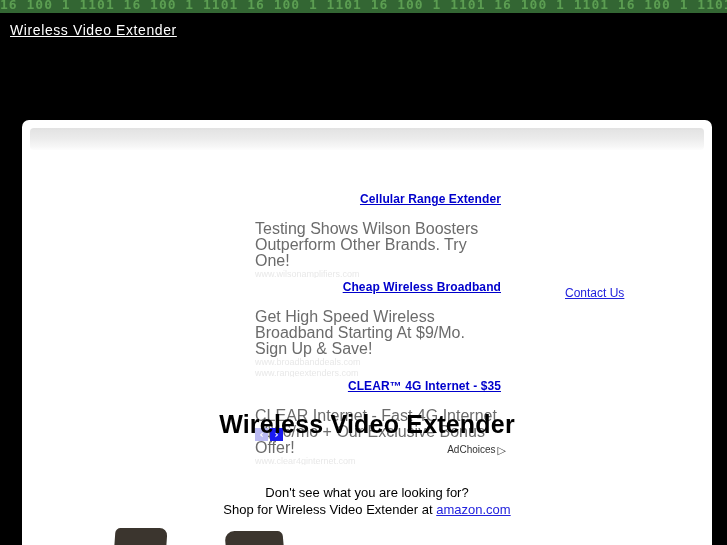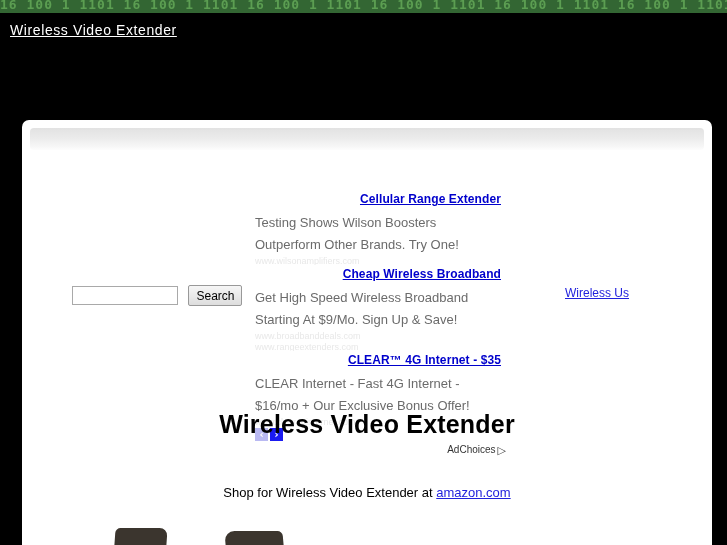--- a/index.html
+++ b/index.html
@@ -133,23 +133,23 @@
     color: #0000cc;
     font-size: 12px;
     font-weight: bold;
     text-decoration: underline;
     line-height: 14px;
     letter-spacing: 0.1px;
     text-align: right;
   }
   .ad-desc {
     color: #6b6b6b;
-    font-size: 13px;
-    line-height: 22px;
-    margin-top: 6px;
+    font-size: 16px;
+    line-height: 16px;
+    margin-top: 15px;
   }
   .ad-url {
     color: #e8e8e8;
     font-size: 9px;
     line-height: 10px;
     height: 9px;
     overflow: hidden;
   }
 
   
@@ -257,26 +257,22 @@
 </div>
 
 <div id="page-bg"></div>
 
 <a href="#" id="site-title-link">Wireless Video Extender</a>
 
 <div id="content-panel">
 
   <div id="panel-topbar"></div>
 
-  <div id="search-row">
-    <input type="text" id="search-input" value="" placeholder="" style="">
-    <button id="search-button">Search</button>
-  </div>
-
-  <a href="#" id="contact-link">Wireless Us</a>
+
+  <a href="#" id="contact-link">Contact Us</a>
 
   <div id="ads-block">
 
     <div class="ad-unit">
       <a href="#" class="ad-title">Cellular Range Extender</a>
       <div class="ad-desc">Testing Shows Wilson Boosters Outperform Other Brands. Try One!</div>
       <div class="ad-url">www.wilsonamplifiers.com</div>
     </div>
 
     <div class="ad-unit">
@@ -298,20 +294,21 @@
   </div>
 
   <div id="ads-footer">
     <span class="arrow-btn" id="ad-prev">‹</span><span class="arrow-btn" id="ad-next">›</span>
     <span id="adchoices"><span>AdChoices</span><span class="ac-icon">▷</span></span>
   </div>
 
   <div id="main-heading">Wireless Video Extender</div>
 
   <div id="bottom-prompt">
+    <div>Don't see what you are looking for?</div>
     <div><span>Shop for Wireless Video Extender at </span><a href="#" id="amazon-link">amazon.com</a></div>
   </div>
 
   <div id="product-strip">
     <div class="product-thumb" id="thumb-1"></div>
     <div class="product-thumb" id="thumb-2"></div>
   </div>
 
 </div>
 

